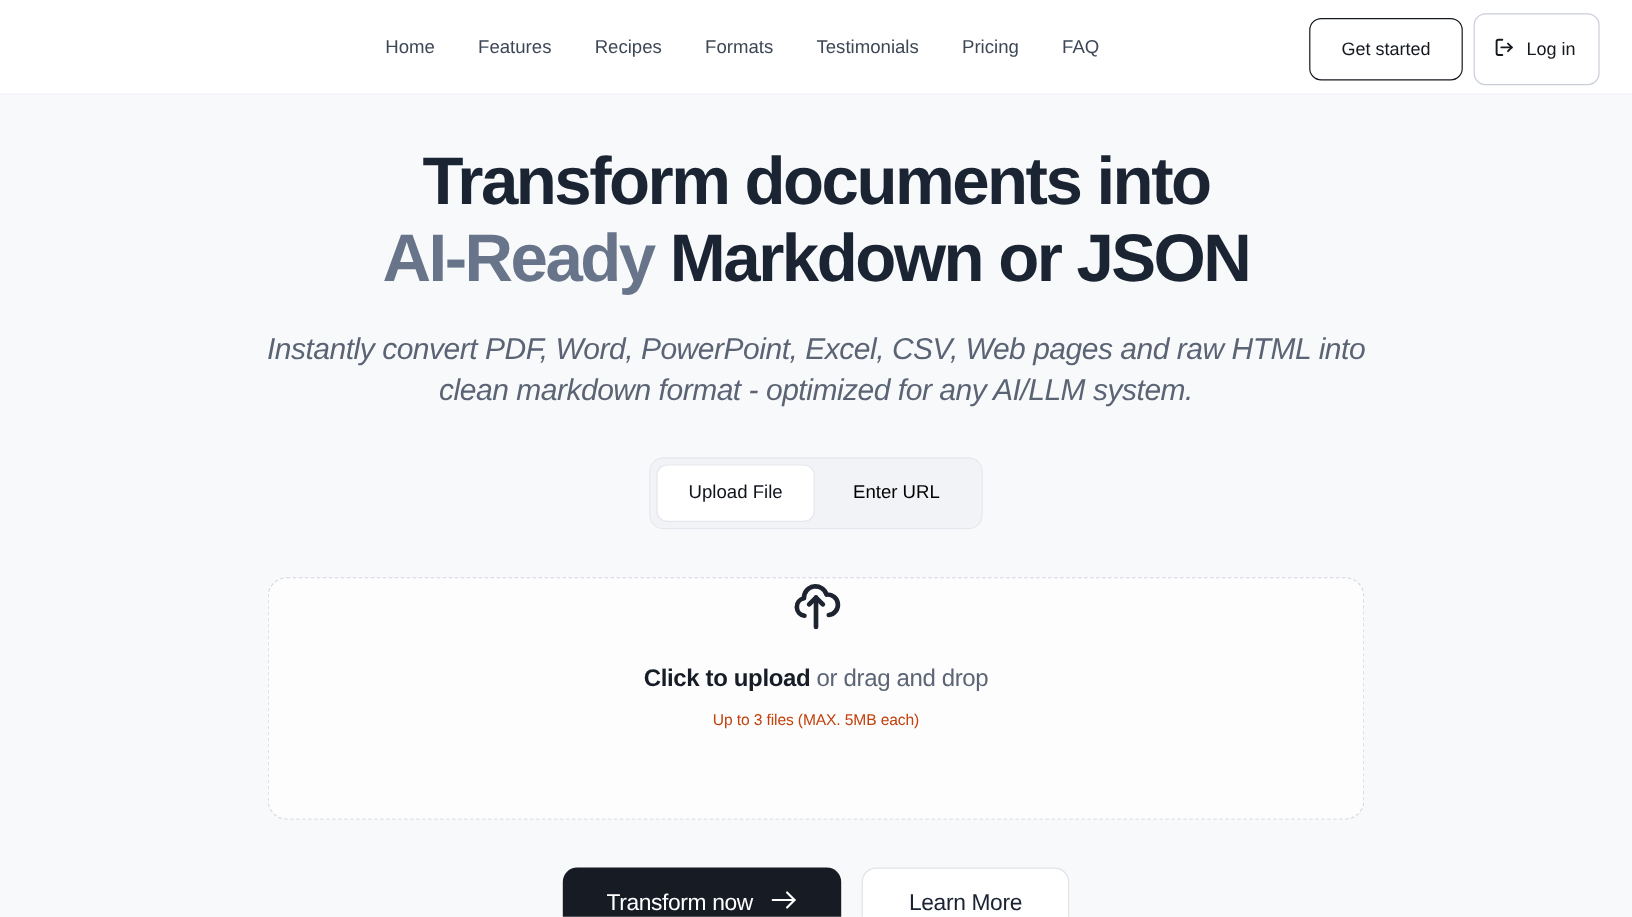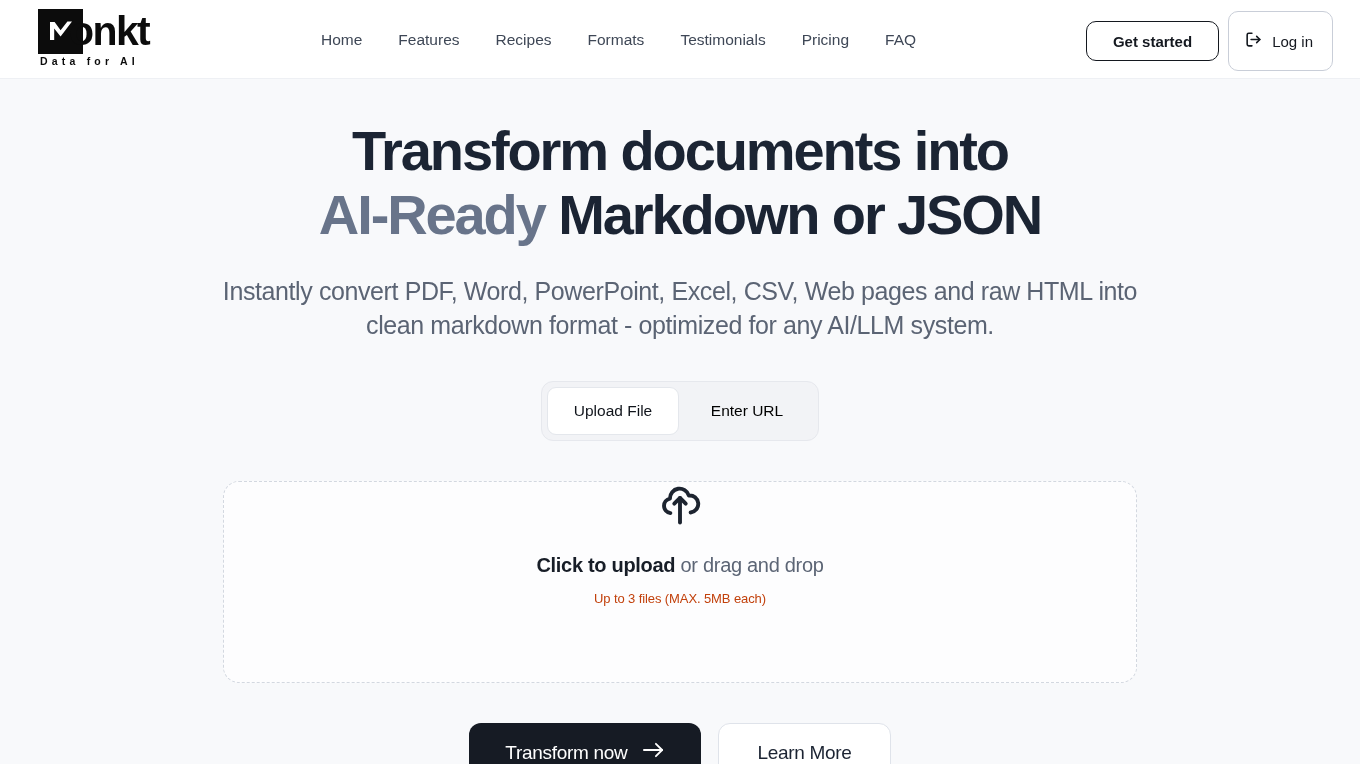--- a/index.html
+++ b/index.html
@@ -96,32 +96,31 @@
   .header-actions {
     position: absolute;
     right: 27px;
     top: 11px;
     display: flex;
     align-items: center;
     gap: 9px;
   }
 
   .btn-get-started {
-    height: 40px;
+    height: 52px;
     padding: 0 26px;
     border: 1.6px solid #14181f;
     border-radius: 10px;
     background: #ffffff;
     font-family: inherit;
     font-size: 15px;
     color: #14181f;
     cursor: pointer;
     display: flex;
     align-items: center;
-    font-weight: bold;
   }
 
   .btn-login {
     height: 60px;
     padding: 0 19px 0 15px;
     border: 1.4px solid #c9ced8;
     border-radius: 10px;
     background: #ffffff;
     font-family: inherit;
     font-size: 15px;
@@ -154,20 +153,21 @@
     color: #68748a;
   }
 
   .subhead {
     margin: 27px auto 0;
     max-width: 930px;
     font-size: 25px;
     line-height: 1.38;
     color: #5b6474;
     letter-spacing: -0.4px;
+    font-style: italic;
   }
 
   
   .tabs-outer {
     margin: 38px auto 12px;
     width: 278px;
     background: #f2f3f6;
     border: 1px solid #e6e8ed;
     border-radius: 12px;
     padding: 5px;
@@ -272,31 +272,20 @@
     cursor: pointer;
     display: flex;
     align-items: center;
   }
 </style>
 </head>
 <body>
 
 <header class="header">
 
-  <div class="logo-wrap">
-    <div class="logo-row">
-      <span class="logo-mark">
-        <svg width="30" height="30" viewBox="0 0 30 30" aria-hidden="true">
-          <path d="M4 6 L4 24 L8.2 24 L8.2 12.5 L14.6 20.5 L26 5.5 L21.4 5.5 L14.6 14.3 L8.6 6 Z" fill="#ffffff"></path>
-        </svg>
-      </span>
-      <span class="logo-word">onkt</span>
-    </div>
-    <div class="logo-tagline">Data for AI</div>
-  </div>
 
   <nav class="nav">
     <a href="#">Home</a>
     <a href="#">Features</a>
     <a href="#">Recipes</a>
     <a href="#">Formats</a>
     <a href="#">Testimonials</a>
     <a href="#">Pricing</a>
     <a href="#">FAQ</a>
   </nav>

